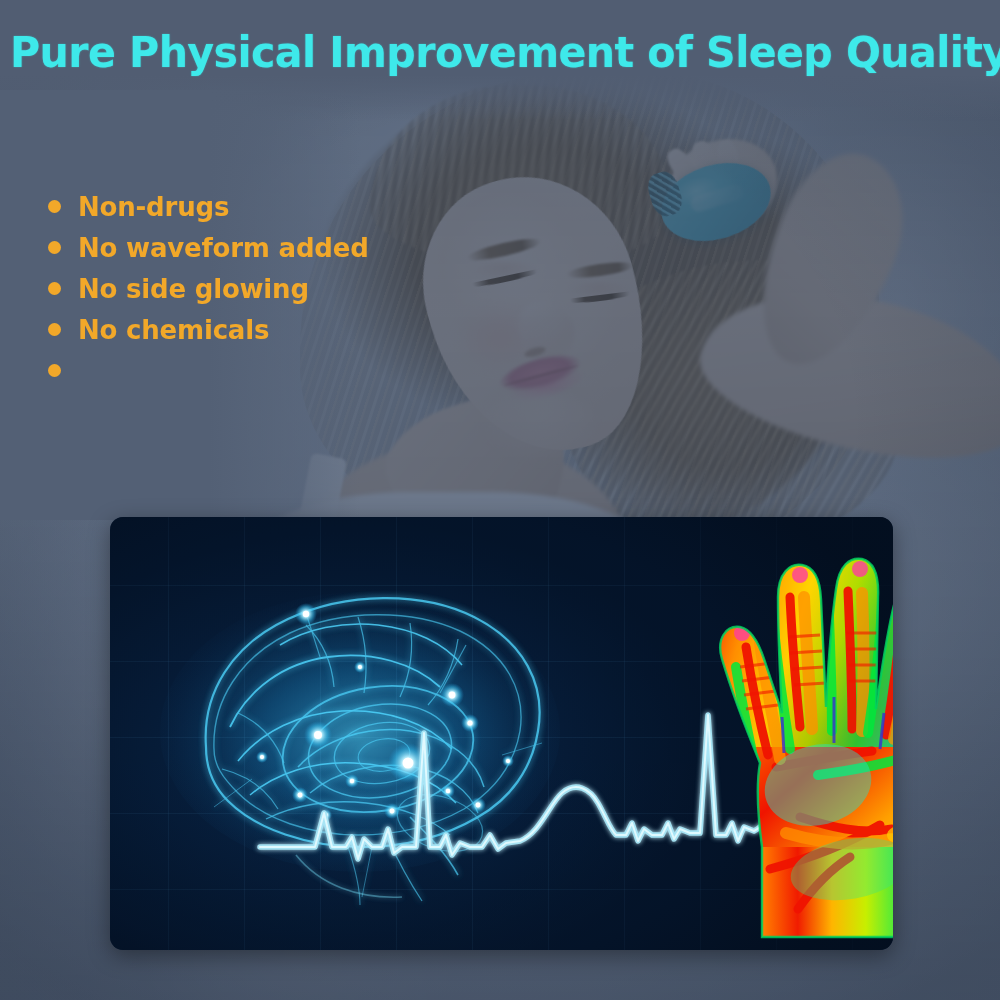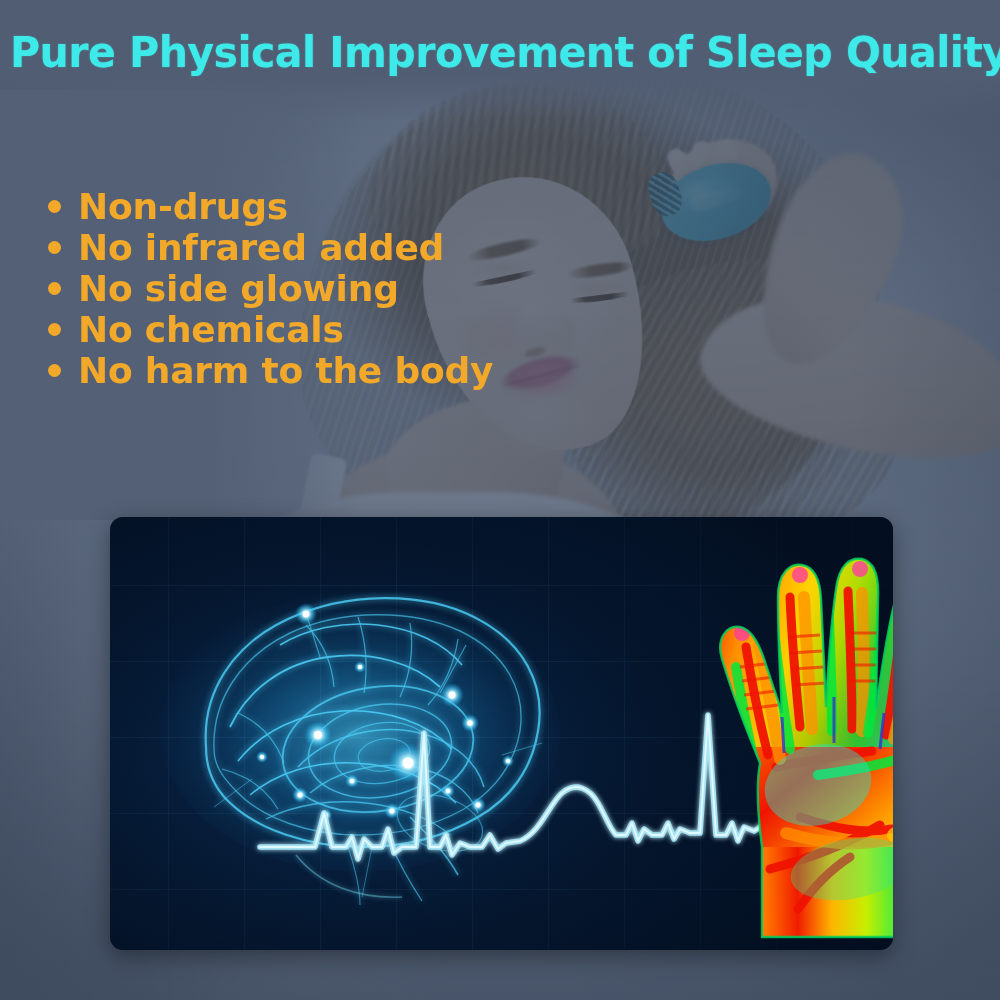--- a/index.html
+++ b/index.html
@@ -380,21 +380,21 @@
   }
   .bullet-dot {
     flex: 0 0 auto;
     width: 13px; height: 13px;
     border-radius: 50%;
     background: #f2a829;
     margin-right: 17px;
   }
   .bullet-label {
     font-family: "DejaVu Sans", sans-serif;
-    font-size: 36px;
+    font-size: 26px;
     font-weight: 600;
     color: #f2a829;
     white-space: nowrap;
     letter-spacing: -0.2px;
   }
 
   
   .tech-panel {
     position: absolute;
     left: 110px; top: 517px;
@@ -482,33 +482,32 @@
 
   <div class="title">Pure Physical Improvement of Sleep Quality</div>
 
   <ul class="bullets">
     <li class="bullet-item">
       <span class="bullet-dot"></span>
       <span class="bullet-label">Non-drugs</span>
     </li>
     <li class="bullet-item">
       <span class="bullet-dot"></span>
-      <span class="bullet-label">No infrared added</span>
+      <span class="bullet-label">No waveform added</span>
     </li>
     <li class="bullet-item">
       <span class="bullet-dot"></span>
       <span class="bullet-label">No side glowing</span>
     </li>
     <li class="bullet-item">
       <span class="bullet-dot"></span>
       <span class="bullet-label">No chemicals</span>
     </li>
     <li class="bullet-item">
       <span class="bullet-dot"></span>
-      <span class="bullet-label">No harm to the body</span>
     </li>
   </ul>
 
   <div class="tech-panel">
     <div class="panel-grid"></div>
     <div class="panel-grid-fade"></div>
 
     <svg class="svg-layer" viewBox="0 0 783 433" preserveAspectRatio="none">
       <defs>
 

